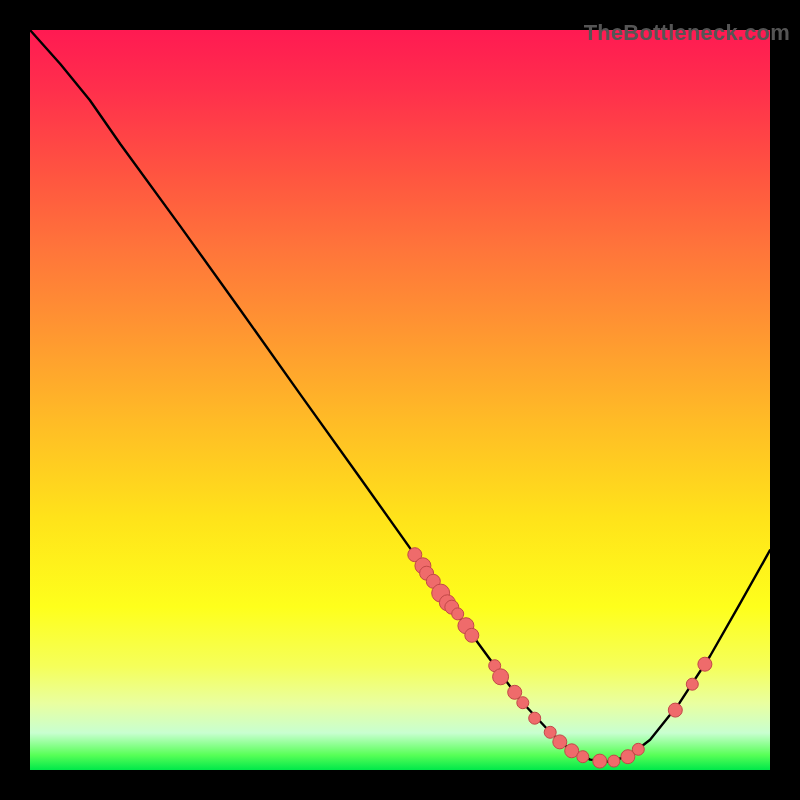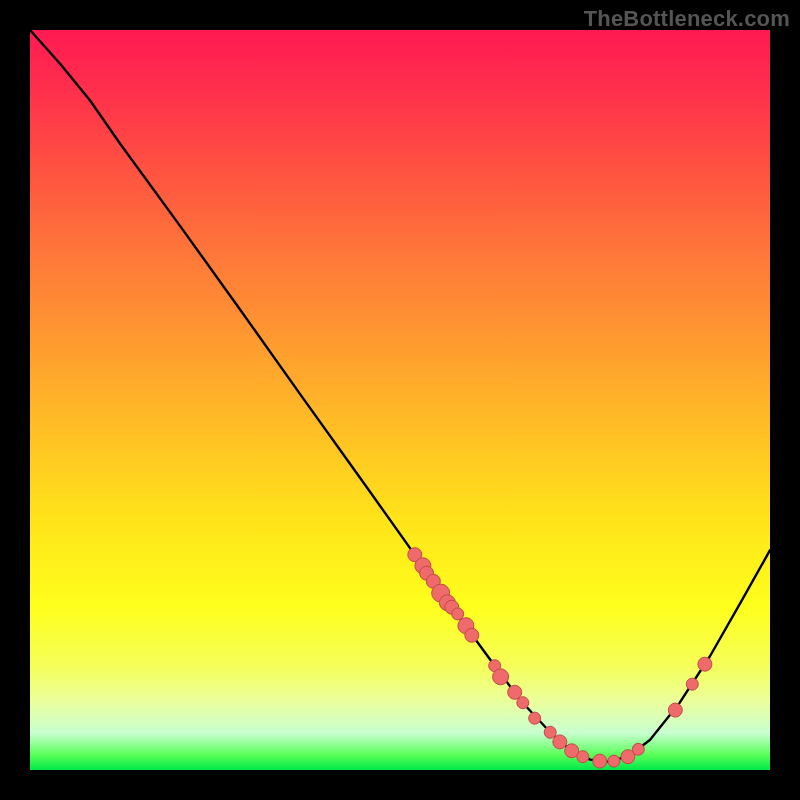--- a/index.html
+++ b/index.html
@@ -38,21 +38,21 @@
       #f5ff5a 86%,
       #e9ffa0 91%,
       #c8ffd0 95%,
       #57ff57 98%,
       #00e84a 100%
     );
   }
   
   .watermark {
     position: absolute;
-    top: 6px;
+    top: 20px;
     right: 10px;
     color: #555;
     font-size: 22px;
     font-weight: 600;
     letter-spacing: 0.2px;
     user-select: none;
   }
   
   svg.overlay {
     position: absolute;

